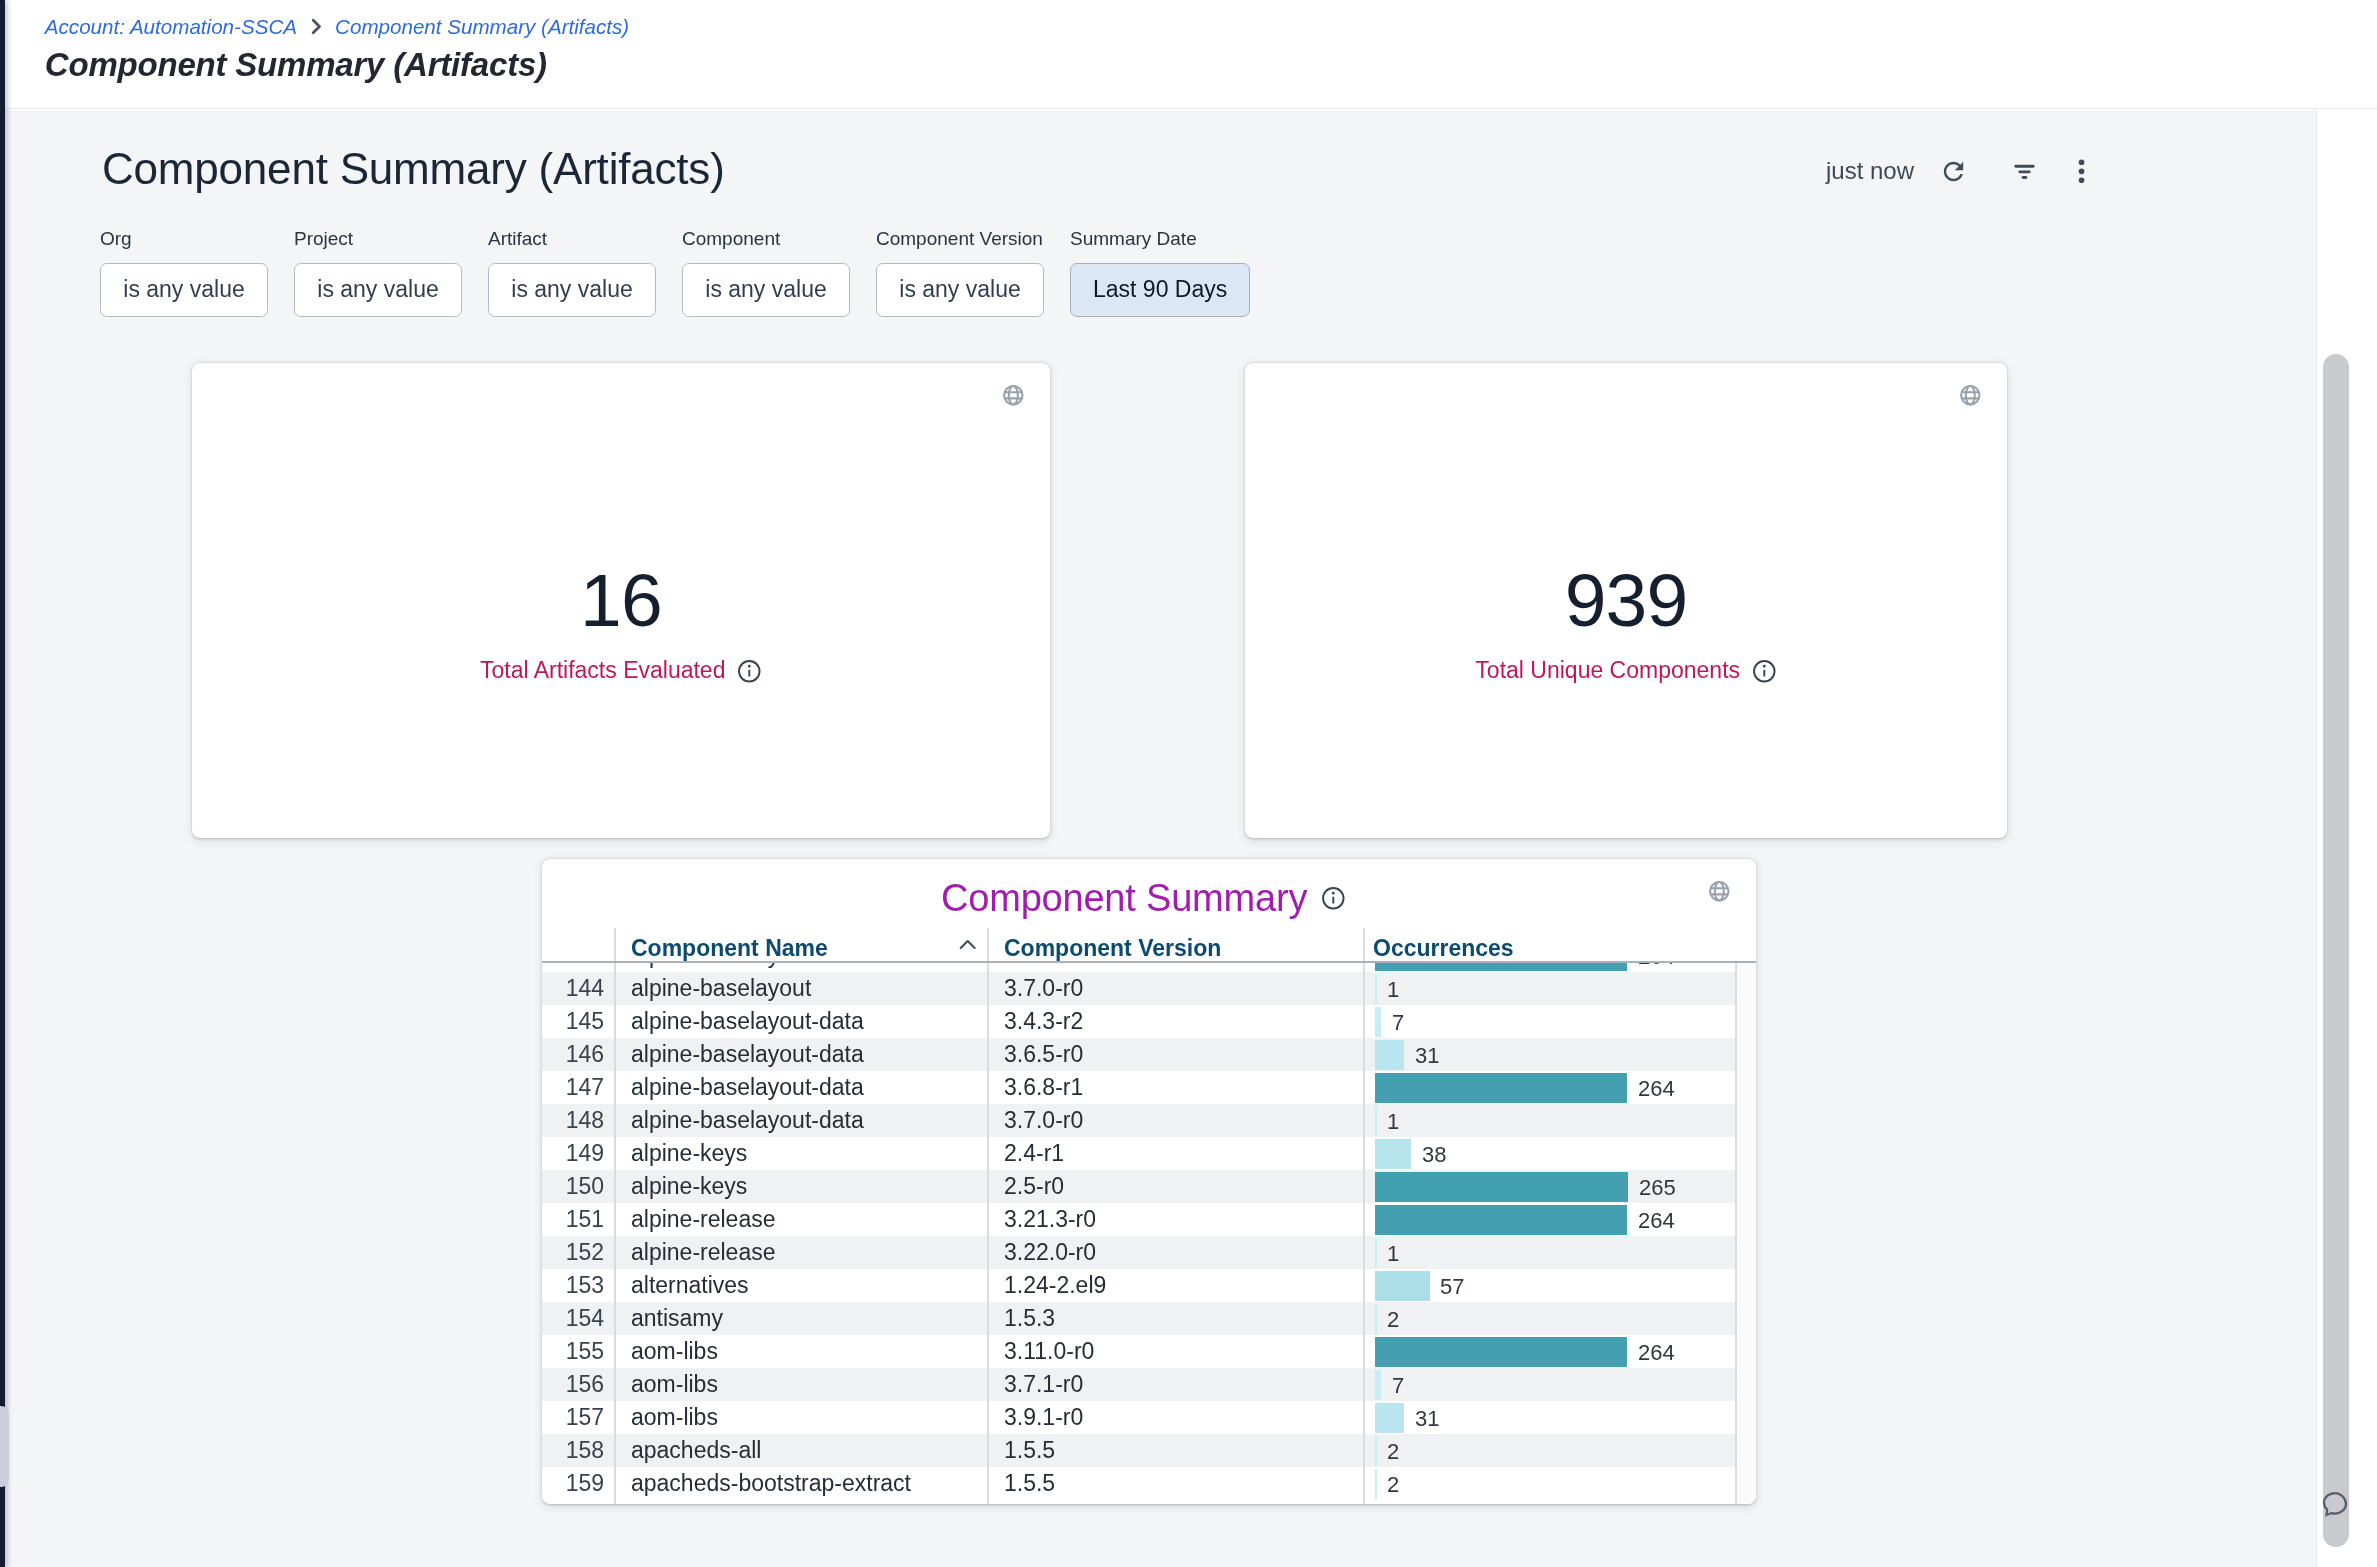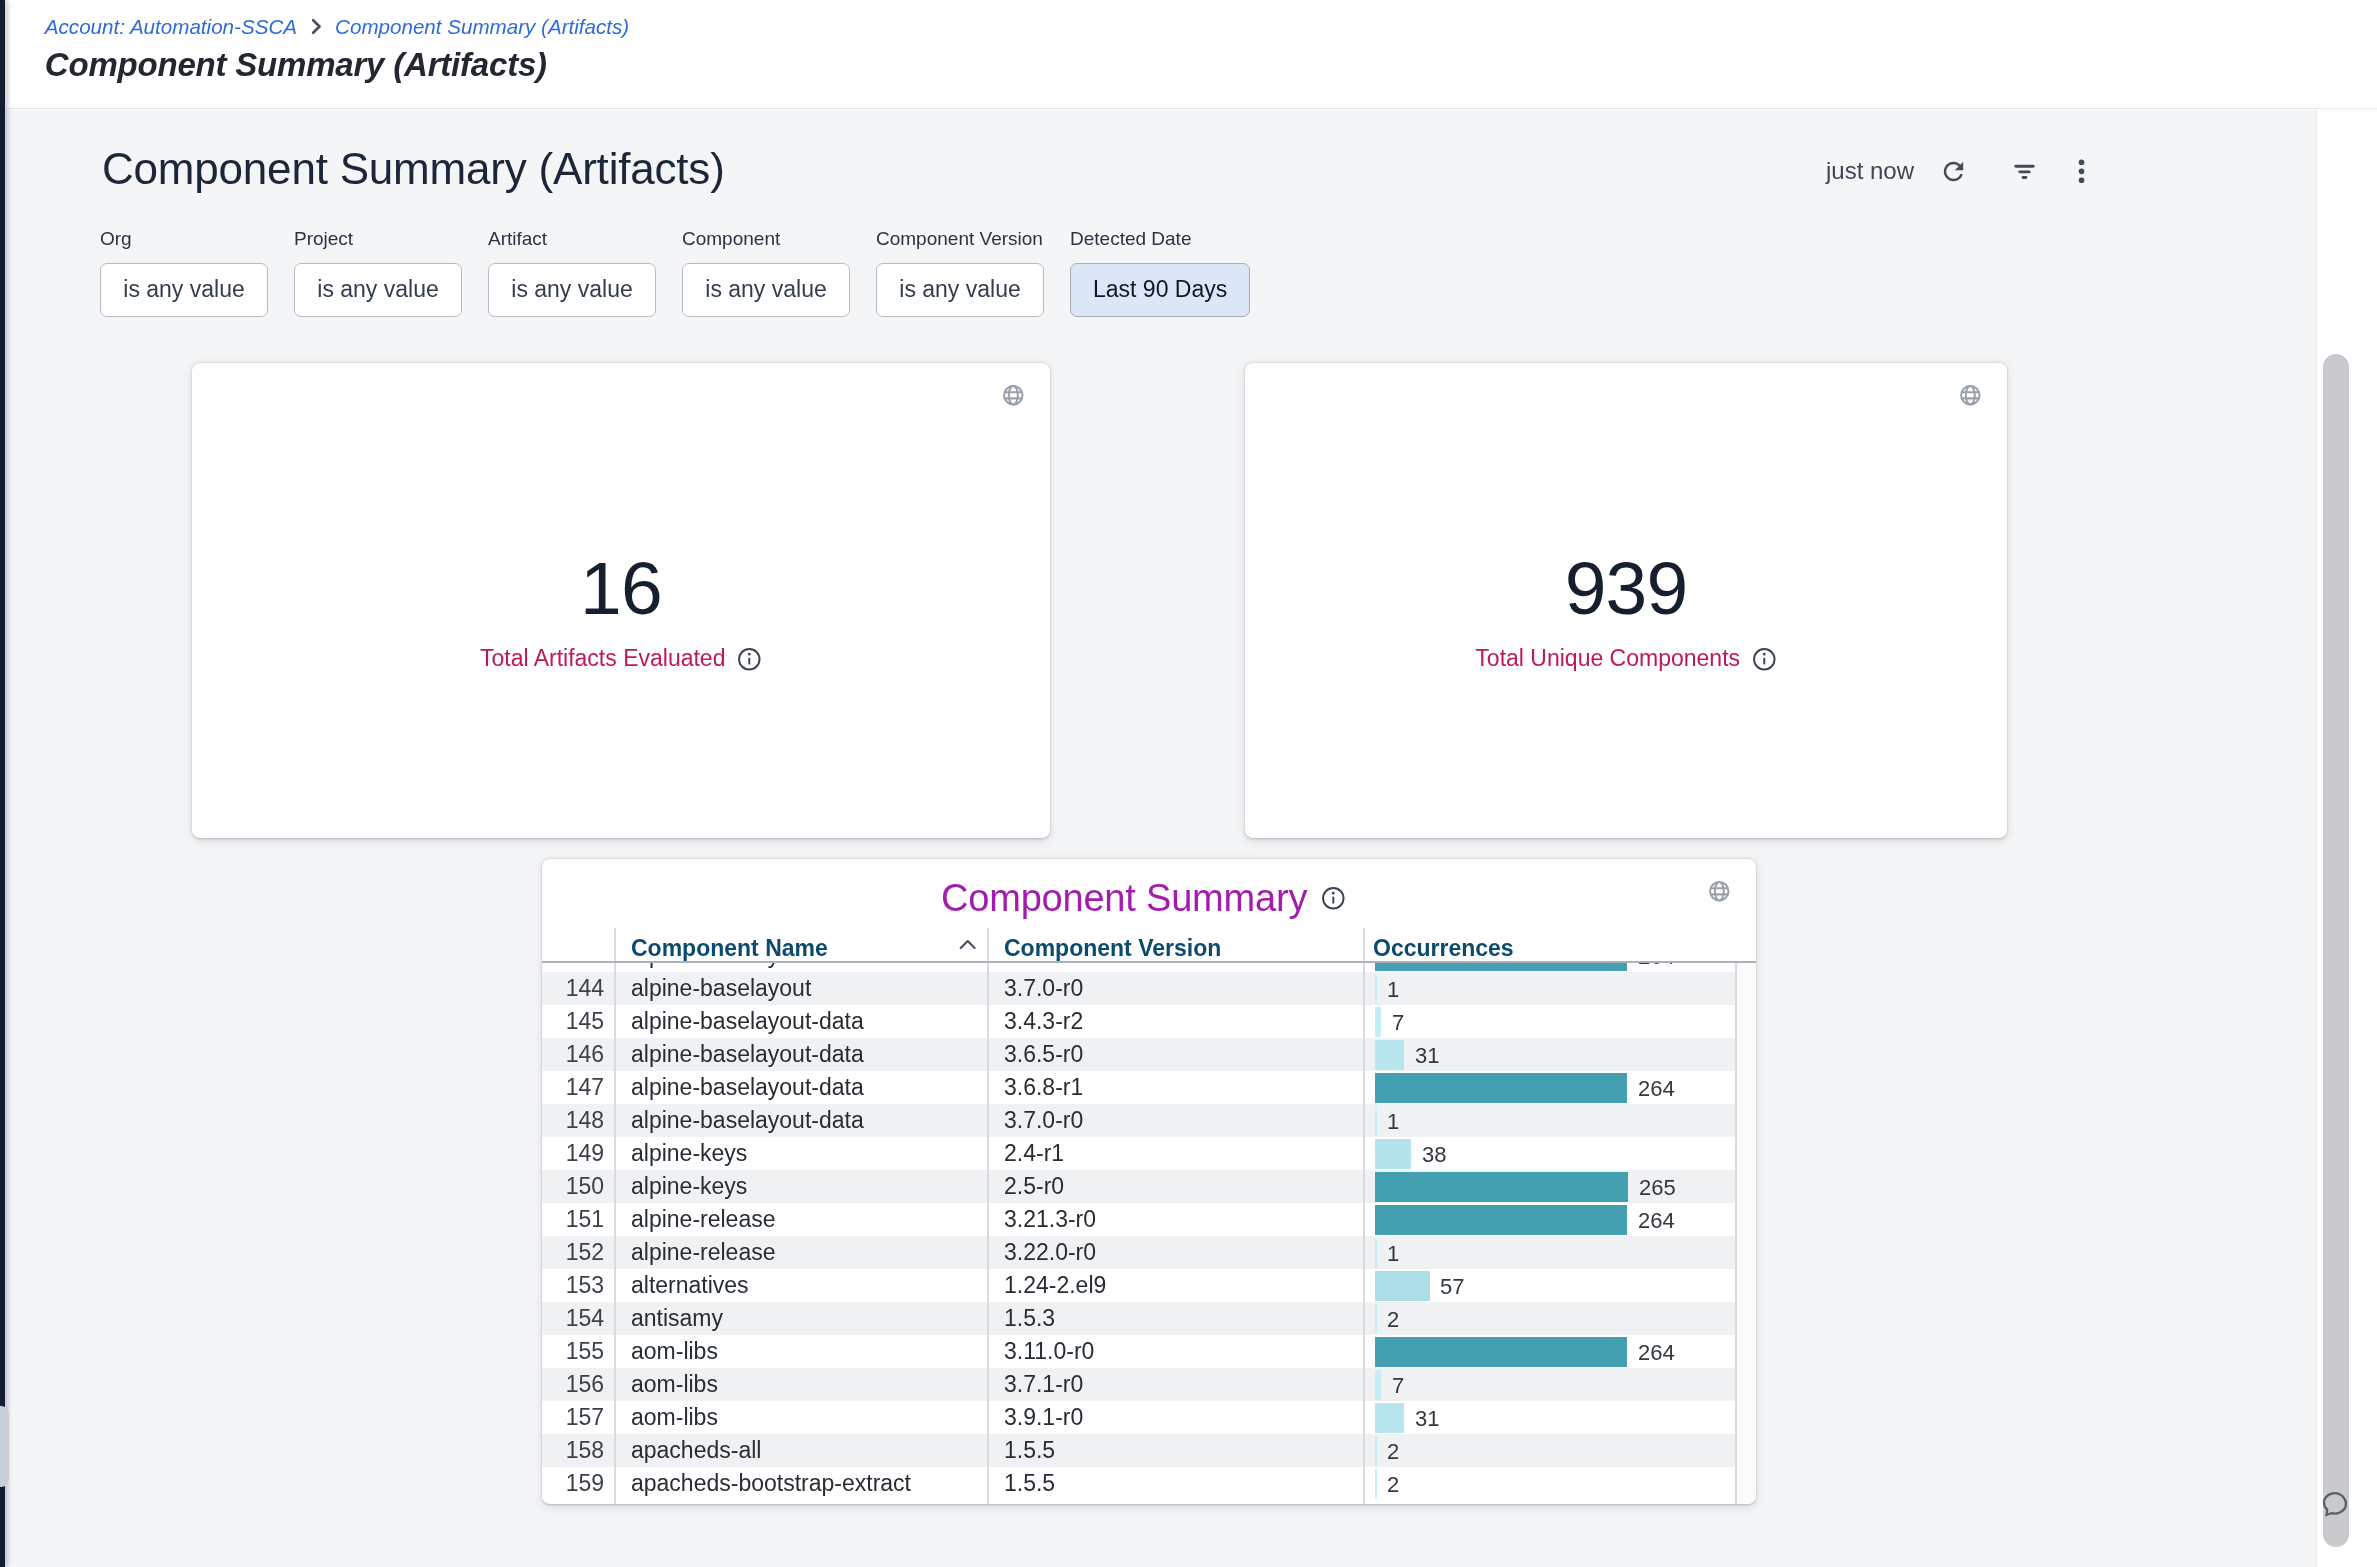--- a/index.html
+++ b/index.html
@@ -87,21 +87,21 @@
     position:absolute; background:#ffffff; border-radius:8px;
     box-shadow:0 0.8px 2.4px rgba(60,64,67,.28), 0 2.4px 9.5px rgba(60,64,67,.13);
   }
   .card .globe {
     position:absolute; top:20px; right:24px; width:24.6px; height:24.6px;
     color:#99a1ac; cursor:pointer;
   }
   #tile-artifacts { left:192px; top:363px; width:858px; height:475px; }
   #tile-components { left:1245px; top:363px; width:762px; height:475px; }
   .tile-inner {
-    position:absolute; left:0; top:0; width:100%; height:100%;
+    position:absolute; left:0; top:12px; width:100%; height:100%;
     padding-top:20.6px;
     display:flex; flex-direction:column; align-items:center; justify-content:center;
   }
   .tile-value {
     font-size:75px; color:#161f2e; line-height:79px; letter-spacing:-0.8px;
   }
   .tile-label-row {
     margin-top:17.4px; display:flex; align-items:center; gap:12px;
   }
   .tile-label { font-size:23px; color:#be185d; }
@@ -206,21 +206,21 @@
     <span class="filter-label">Component</span>
     <button class="filter-chip">is any value</button>
   </div>
 
   <div class="filter">
     <span class="filter-label">Component Version</span>
     <button class="filter-chip">is any value</button>
   </div>
 
   <div class="filter active">
-    <span class="filter-label">Detected Date</span>
+    <span class="filter-label">Summary Date</span>
     <button class="filter-chip">Last 90 Days</button>
   </div>
 </div>
 
 <section class="card" id="tile-artifacts">
   <span class="globe">
     <svg width="24.6" height="24.6" viewBox="0 0 24 24" fill="none" stroke="currentColor" stroke-width="2">
         <circle cx="12" cy="12" r="9"></circle>
         <path d="M3.6 9h16.8M3.6 15h16.8"></path>
         <ellipse cx="12" cy="12" rx="4.4" ry="9"></ellipse>

